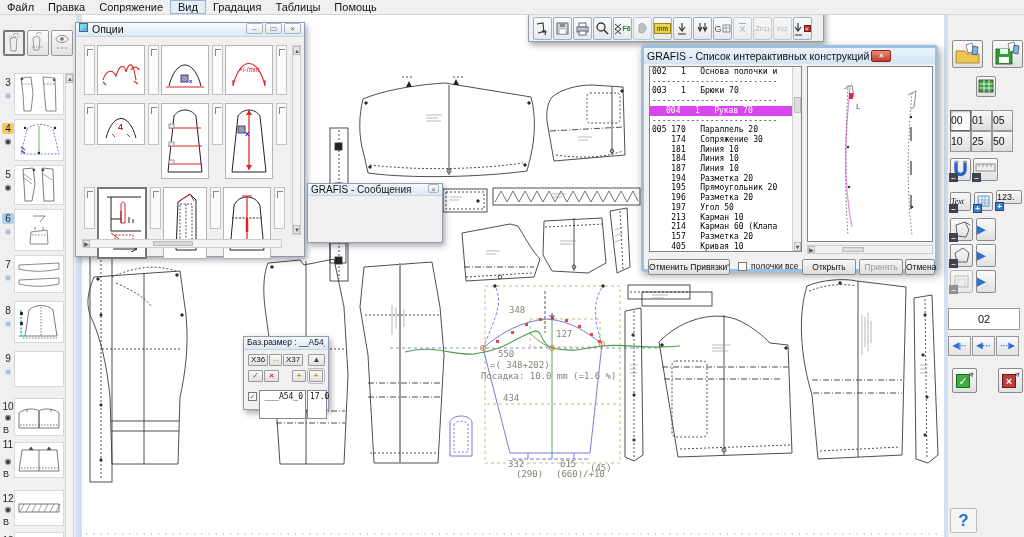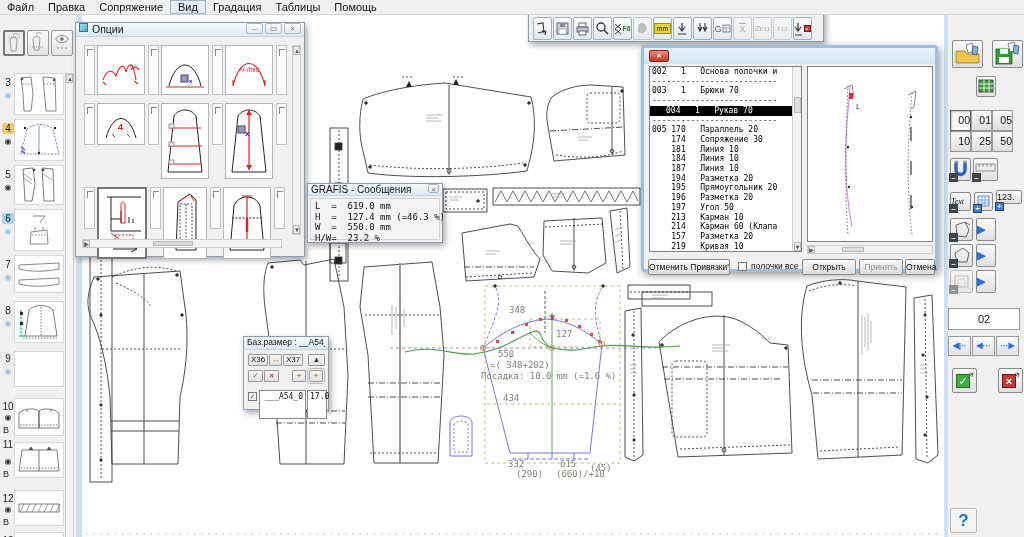--- a/index.html
+++ b/index.html
@@ -45,21 +45,21 @@
     font-size:6px; line-height:8px; text-align:center; color:#555; }
 
   
   #right-edge { position:absolute; left:944px; top:15px; width:4px; height:522px; background:#cfe0f2; z-index:4; }
   #right-panel { position:absolute; left:948px; top:15px; width:76px; height:522px; background:#f0f0f0; z-index:4; }
   .rp-btn { position:absolute; border:1px solid #8a8a8a; background:linear-gradient(#fafafa,#e0e0e0); border-radius:2px; }
   .badge { position:absolute; width:9px; height:9px; font-size:8px; line-height:8px; font-weight:bold;
     text-align:center; color:#fff; border:1px solid #345; }
   .badge.minus { background:#444; } .badge.plus { background:#3a7fd4; }
   .np { position:absolute; width:21px; height:21px; border:1px solid #999; font-size:10.5px; line-height:19px;
-    text-align:right; background:linear-gradient(#f8f8f8,#dedede); }
+    text-align:left; background:linear-gradient(#f8f8f8,#dedede); }
   .np.sel { background:#fdfdfd; border:1px solid #666; box-shadow:inset 1px 1px 2px #bbb; }
   .navbtn { position:absolute; width:23px; height:20px; border:1px solid #999;
     background:linear-gradient(#fafafa,#e2e2e2); color:#2a6fd6; font-weight:bold; font-size:8px;
     line-height:18px; text-align:center; letter-spacing:0; }
 
   
   #canvas { position:absolute; left:82px; top:15px; width:862px; height:522px; background:#fff; z-index:1; }
   #canvas-vscroll { position:absolute; left:936px; top:60px; width:8px; height:240px;
     background:#ddeefb; z-index:2; border:1px solid #bcd6ee; }
   #canvas-vthumb { position:absolute; left:0px; top:10px; width:6px; height:130px; background:#aecdea; }
@@ -87,21 +87,21 @@
   .msgline { font-size:9px; line-height:10.5px; white-space:pre; }
 
   
   #win-list { position:absolute; left:641px; top:45px; width:297px; height:227px; z-index:7;
     background:#f0f0f0; border:3px solid #9cc0e2; border-radius:4px; box-shadow:2px 3px 8px rgba(0,0,0,.4); }
   #win-list .ltitle { height:16px; background:linear-gradient(#eaf3fb,#d3e4f4); display:flex;
     align-items:center; padding:0 3px; font-size:10.5px; }
   #listbox { position:absolute; left:5px; top:18px; width:153px; height:186px; background:#fff;
     border:1px solid #828282; overflow:hidden; }
   .lrow { font-size:8px; line-height:9.7px; white-space:pre; padding-left:2px; color:#000; }
-  .lrow.sel { background:#000000; color:#fff;padding-left:16px; }
+  .lrow.sel { background:#d946ef; color:#fff;padding-left:16px; }
   .lrow.sep { color:#333; letter-spacing:0; }
   #list-vscroll { position:absolute; right:0; top:0; width:9px; height:184px; background:#f2f2f2; border-left:1px solid #cfcfcf; }
   #preview { position:absolute; left:163px; top:18px; width:126px; height:176px; background:#fff; border:1px solid #828282; }
   #list-hscroll { position:absolute; left:163px; top:197px; width:126px; height:9px; background:#f2f2f2; border:1px solid #ccc; }
   .lbtn { position:absolute; top:211px; height:16px; border:1px solid #8a8a8a; border-radius:2px;
     background:linear-gradient(#f7f7f7,#dddddd); font-size:8.5px; line-height:14px; text-align:center; }
 
   
   #win-basesize { left:243px; top:336px; width:86px; height:74px; z-index:7; }
   #win-basesize .title { font-size:9.5px; height:13px; }
@@ -861,31 +861,26 @@
       </svg>
     <span style="background:#c23b2a;color:#fff;font-size:6px;width:7px;height:7px;line-height:6px;display:inline-block;border:1px solid #6e1515">×</span>
   </div>
 </div>
 
 <div class="win" id="win-messages">
   <div class="title" style="height:12px">
     <span class="ttext" style="font-size:10px">GRAFIS - Сообщения</span>
     <span class="ctrlbox" style="width:11px;height:9px">×</span>
   </div>
-  <div class="body mono">
-    <div class="msgline">L  =  619.0 mm</div>
-    <div class="msgline">H  =  127.4 mm (=46.3 %)</div>
-    <div class="msgline">W  =  550.0 mm</div>
-    <div class="msgline">H/W=  23.2 %</div>
-  </div>
 </div>
 
 <div id="win-list">
   <div class="ltitle">
     <span class="ticon"></span>
+    <span class="ttext">GRAFIS - Список интерактивных конструкций</span>
     <span class="ctrlbox red" style="width:20px;height:12px">×</span>
   </div>
 
   <div id="listbox" class="mono">
     <div class="lrow">002   1   Основа полочки и</div>
     <div class="lrow sep">--------------------------</div>
     <div class="lrow">003   1   Брюки 70</div>
     <div class="lrow sep">--------------------------</div>
     <div class="lrow sel">004   1   Рукав 70</div>
     <div class="lrow sep">--------------------------</div>
@@ -894,21 +889,21 @@
     <div class="lrow">    181   Линия 10</div>
     <div class="lrow">    184   Линия 10</div>
     <div class="lrow">    187   Линия 10</div>
     <div class="lrow">    194   Разметка 20</div>
     <div class="lrow">    195   Прямоугольник 20</div>
     <div class="lrow">    196   Разметка 20</div>
     <div class="lrow">    197   Угол 50</div>
     <div class="lrow">    213   Карман 10</div>
     <div class="lrow">    214   Карман 60 (Клапа</div>
     <div class="lrow">    157   Разметка 20</div>
-    <div class="lrow">    219   Кривая 10</div>
+    <div class="lrow">    405   Кривая 10</div>
     <div id="list-vscroll">
       <div class="abs" style="left:1px;top:30px;width:7px;height:16px;background:#ddd;border:1px solid #bbb"></div>
       <div class="sarrow" style="bottom:0;left:1px">▼</div>
     </div>
   </div>
 
   <div id="preview">
     <svg width="124" height="174">
       <g fill="none">
         <path d="M36,22 L44,18 L46,30" stroke="#555" stroke-width=".7"></path>

